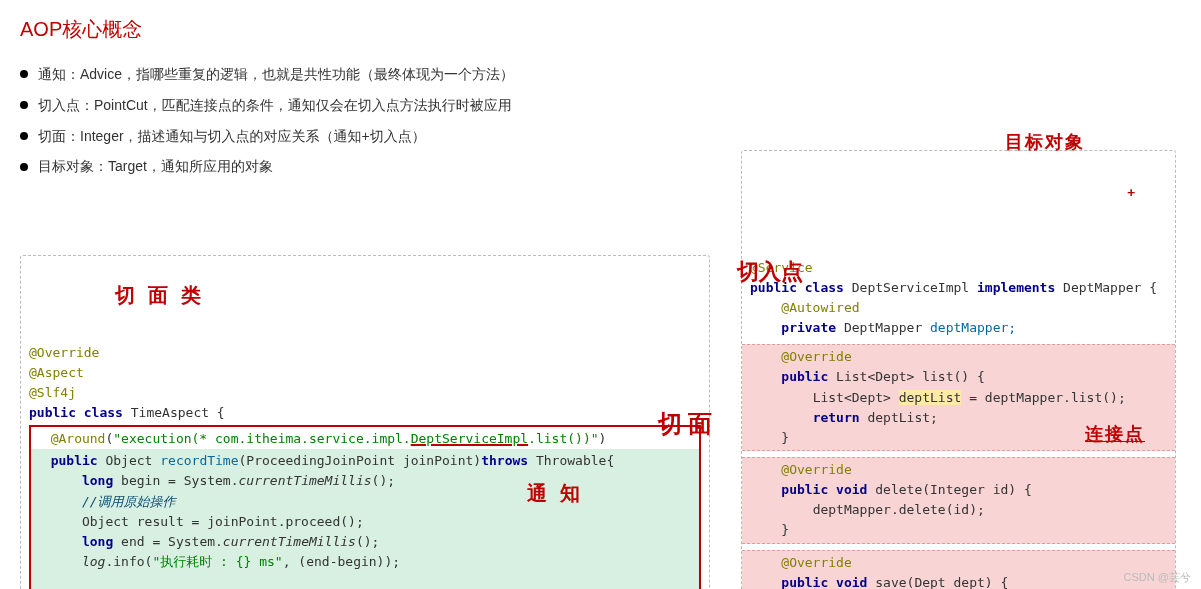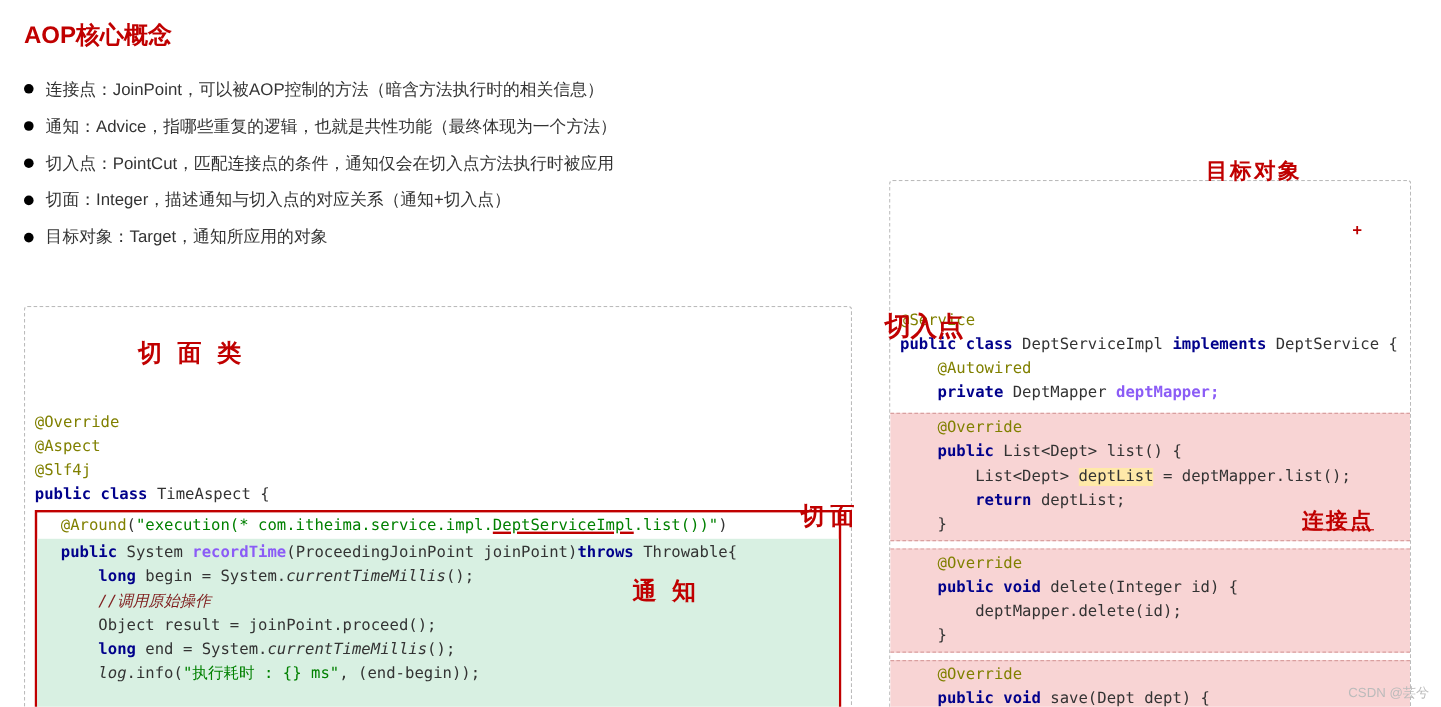--- a/index.html
+++ b/index.html
@@ -8,21 +8,21 @@
     height: 589px;
     font-family: "Microsoft YaHei", "PingFang SC", sans-serif;
     background: #fff;
     font-size: 14px;
     color: #333;
     position: relative;
   }
   .title {
     color: #c00000;
     font-size: 20px;
-    font-weight: bold;
+    font-weight: normal;
     padding: 16px 0 8px 20px;
   }
   .bullets {
     padding: 8px 0 8px 20px;
     line-height: 2.2;
   }
   .bullet-row {
     display: flex;
     align-items: center;
     gap: 10px;
@@ -52,33 +52,33 @@
     font-size: 13px;
     line-height: 1.55;
     white-space: pre;
     background: #fff;
     position: relative;
   }
   .left-code { width: 690px; }
   .kw { color: #00008b; font-weight: bold; }
   .ann { color: #808000; }
   .str { color: #008000; }
-  .meth { color: #8b5cf6; font-weight: bold; }
-  .cmt { color: #7f1d1d; font-style: italic; margin-top: 34px; }
+  .meth { color: #0369a1; }
+  .cmt { color: #0c4a6e; font-style: italic; margin-top: 34px; }
   .static { font-style: italic; }
   .hand {
     color: #c00000;
     font-family: "KaiTi", "STKaiti", cursive;
     font-weight: bold;
     text-align: center;
   }
   .aspect-hand { position:absolute; top:24px; left:94px; font-size:20px; letter-spacing:4px;}
   .pointcut-expr-hand { position:absolute; top:88px; right:30px; font-size:18px; letter-spacing:2px;}
   .advice-hand { position:absolute; top:222px; right:125px; font-size:20px; letter-spacing:4px;}
-  .qiemian-hand { position:absolute; top:160px; right:-3px; font-size:20px; }
+  .qiemian-hand { position:absolute; top:150px; right:-3px; font-size:24px; }
   .target-hand { position:absolute; top:-22px; right:90px; font-size:18px; letter-spacing:2px;}
   .pointcut-hand { position:absolute; top:104px; left:-5px; font-size:22px; }
   .joinpoint-hand { position:absolute; top:270px; right:30px; font-size:18px; letter-spacing:2px;text-decoration:underline;}
   .inner-box {
     border: 2px solid #c00000;
     margin-top: 2px;
     padding: 2px 4px 2px 4px;
     background: #fff;
   }
   .green-block {
@@ -99,24 +99,20 @@
   .plus { position:absolute; top:32px; right:40px; color:#b00; font-weight:bold; font-size:13px;}
 </style>
 </head>
 <body>
 
 <div class="title">AOP核心概念</div>
 
 <div class="bullets">
   <div class="bullet-row">
       <span class="dot"></span>
-      <span>连接点：JoinPoint，可以被AOP控制的方法（暗含方法执行时的相关信息）</span>
-    </div>
-  <div class="bullet-row">
-      <span class="dot"></span>
       <span>通知：Advice，指哪些重复的逻辑，也就是共性功能（最终体现为一个方法）</span>
     </div>
   <div class="bullet-row">
       <span class="dot"></span>
       <span>切入点：PointCut，匹配连接点的条件，通知仅会在切入点方法执行时被应用</span>
     </div>
   <div class="bullet-row">
       <span class="dot"></span>
       <span>切面：Integer，描述通知与切入点的对应关系（通知+切入点）</span>
     </div>
@@ -129,38 +125,38 @@
 <div class="columns">
   <div class="codebox left-code">
     <span class="hand aspect-hand">切 面 类</span>
     <span class="hand advice-hand">通 知</span>
     <span class="hand qiemian-hand">切 面</span>
 <span class="ann">@Override</span>
 <span class="ann">@Aspect</span>
 <span class="ann">@Slf4j</span>
 <span class="kw">public </span><span class="kw">class </span><span>TimeAspect {</span>
 <div class="inner-box">  <span class="ann">@Around</span><span>(</span><span class="str">"execution(* com.itheima.service.impl.</span><span class="str under">DeptServiceImpl</span><span class="str">.list())"</span><span>)</span>
-<div class="green-block">  <span class="kw">public </span><span>System </span><span class="meth">recordTime</span><span>(ProceedingJoinPoint joinPoint)</span><span class="kw">throws </span><span>Throwable{</span>
+<div class="green-block">  <span class="kw">public </span><span>Object </span><span class="meth">recordTime</span><span>(ProceedingJoinPoint joinPoint)</span><span class="kw">throws </span><span>Throwable{</span>
       <span class="kw">long </span><span>begin = System.</span><span class="static">currentTimeMillis</span><span>();</span>
       <span class="cmt">//调用原始操作</span>
       <span>Object result = joinPoint.proceed();</span>
       <span class="kw">long </span><span>end = System.</span><span class="static">currentTimeMillis</span><span>();</span>
       <span class="static">log</span><span>.info(</span><span class="str">"执行耗时 : {} ms"</span><span>, (end-begin));</span>
       
   </div></div></div>
 </div>
 
 <div class="right-col">
   <div class="codebox">
     <span class="hand target-hand">目标对象</span>
     <span class="hand pointcut-hand">切入点</span>
     <span class="hand joinpoint-hand">连接点</span>
     <span class="plus">+</span>
 <span class="ann">@Service</span>
-<span class="kw">public </span><span class="kw">class </span><span>DeptServiceImpl </span><span class="kw">implements </span><span>DeptService {</span>
+<span class="kw">public </span><span class="kw">class </span><span>DeptServiceImpl </span><span class="kw">implements </span><span>DeptMapper {</span>
     <span class="ann">@Autowired</span>
     <span class="kw">private </span><span>DeptMapper </span><span class="meth">deptMapper;</span>
 <div class="pink-block">    <span class="ann">@Override</span>
     <span class="kw">public </span><span>List&lt;Dept&gt; list() {</span>
         <span>List&lt;Dept&gt; </span><span class="hl">deptList</span><span> = deptMapper.list();</span>
         <span class="kw">return </span><span>deptList;</span>
     <span>}</span></div><div class="pink-block">    <span class="ann">@Override</span>
     <span class="kw">public </span><span class="kw">void </span><span>delete(Integer id) {</span>
         <span>deptMapper.delete(id);</span>
     <span>}</span></div><div class="pink-block">    <span class="ann">@Override</span>

